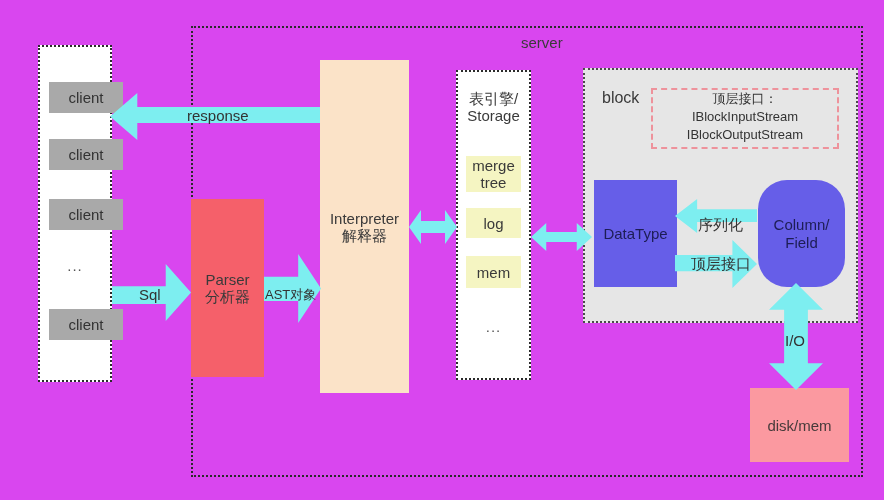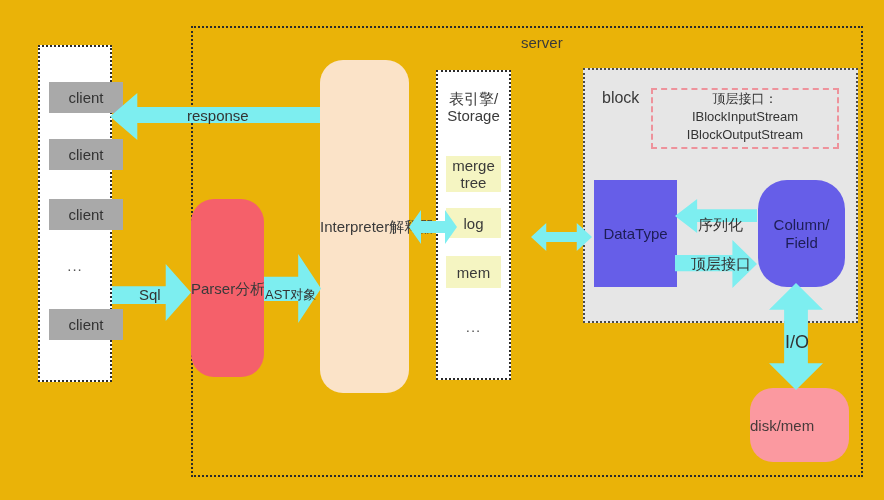--- a/index.html
+++ b/index.html
@@ -2,30 +2,29 @@
 <html><head>
 <meta charset="utf-8">
 <style>
   * { margin: 0; padding: 0; box-sizing: border-box; }
   html, body { background: #ffffff; }
   body { font-family: "Liberation Sans", "DejaVu Sans", sans-serif; color: #3a3a3a; }
   #canvas {
     position: relative;
     width: 884px;
     height: 500px;
-    background: #eab308;
+    background: #d946ef;
     overflow: hidden;
   }
   .abs { position: absolute; }
   .dotted { border: 2px dotted #2b2b2b; background: #ffffff; }
   .center-col {
-    display: flex; flex-direction: row;
-    align-items: center; justify-content: space-between;
+    display: flex; flex-direction: column;
+    align-items: center; justify-content: center;
     text-align: center;
-    border-radius: 23px;
   }
   .lbl { font-size: 15px; line-height: 17px; white-space: nowrap; }
 
   
   #client-group { left: 38px; top: 45px; width: 74px; height: 337px; }
   .client-box {
     position: absolute; left: 9px; width: 74px; height: 31px;
     background: #a9a9a9; color: #333333;
     display: flex; align-items: center; justify-content: center;
     font-size: 15px;
@@ -34,21 +33,21 @@
 
   
   #server-box { left: 191px; top: 26px; width: 672px; height: 451px; background: transparent; }
   #server-label { left: 521px; top: 34px; font-size: 15px; }
 
   
   #parser-box { left: 191px; top: 199px; width: 73px; height: 178px; background: #f5606a; }
   #interpreter-box { left: 320px; top: 60px; width: 89px; height: 333px; background: #fbe3c8; }
 
   
-  #storage-box { left: 436px; top: 70px; width: 75px; height: 310px; }
+  #storage-box { left: 456px; top: 70px; width: 75px; height: 310px; }
   #storage-title { position: absolute; left: 0; top: 18px; width: 100%; text-align: center; font-size: 15px; line-height: 17px; }
   .engine-box {
     position: absolute; left: 8px; width: 55px;
     background: #f5f5c2; color: #3a3a3a;
     display: flex; align-items: center; justify-content: center;
     text-align: center; font-size: 15px; line-height: 17px;
   }
   #engine-0 { top: 84px; height: 36px; }
   #engine-1 { top: 136px; height: 30px; }
   #engine-2 { top: 184px; height: 32px; }
@@ -93,21 +92,21 @@
     clip-path: polygon(0 31%, 70% 31%, 70% 0, 100% 50%, 70% 100%, 70% 65%, 0 65%); }
   #arrow-io { left: 769px; top: 283px; width: 54px; height: 107px;
     clip-path: polygon(50% 0, 100% 25%, 72% 25%, 72% 75%, 100% 75%, 50% 100%, 0 75%, 28% 75%, 28% 25%, 0 25%); }
 
   .arrow-label { position: absolute; z-index: 6; color: #333; }
   #label-response { left: 187px; top: 107px; font-size: 15px; }
   #label-sql { left: 139px; top: 286px; font-size: 15px; }
   #label-ast { left: 265px; top: 286px; font-size: 13px; }
   #label-serialize { left: 698px; top: 216px; font-size: 15px; }
   #label-deserialize { left: 691px; top: 255px; font-size: 15px; }
-  #label-io { left: 785px; top: 332px; font-size: 18px; }
+  #label-io { left: 785px; top: 332px; font-size: 15px; }
 </style>
 </head>
 <body>
 
 <div id="canvas">
 
   <div id="server-box" class="abs dotted"></div>
   <div id="server-label" class="abs lbl">server</div>
 
   <div id="client-group" class="abs dotted">

